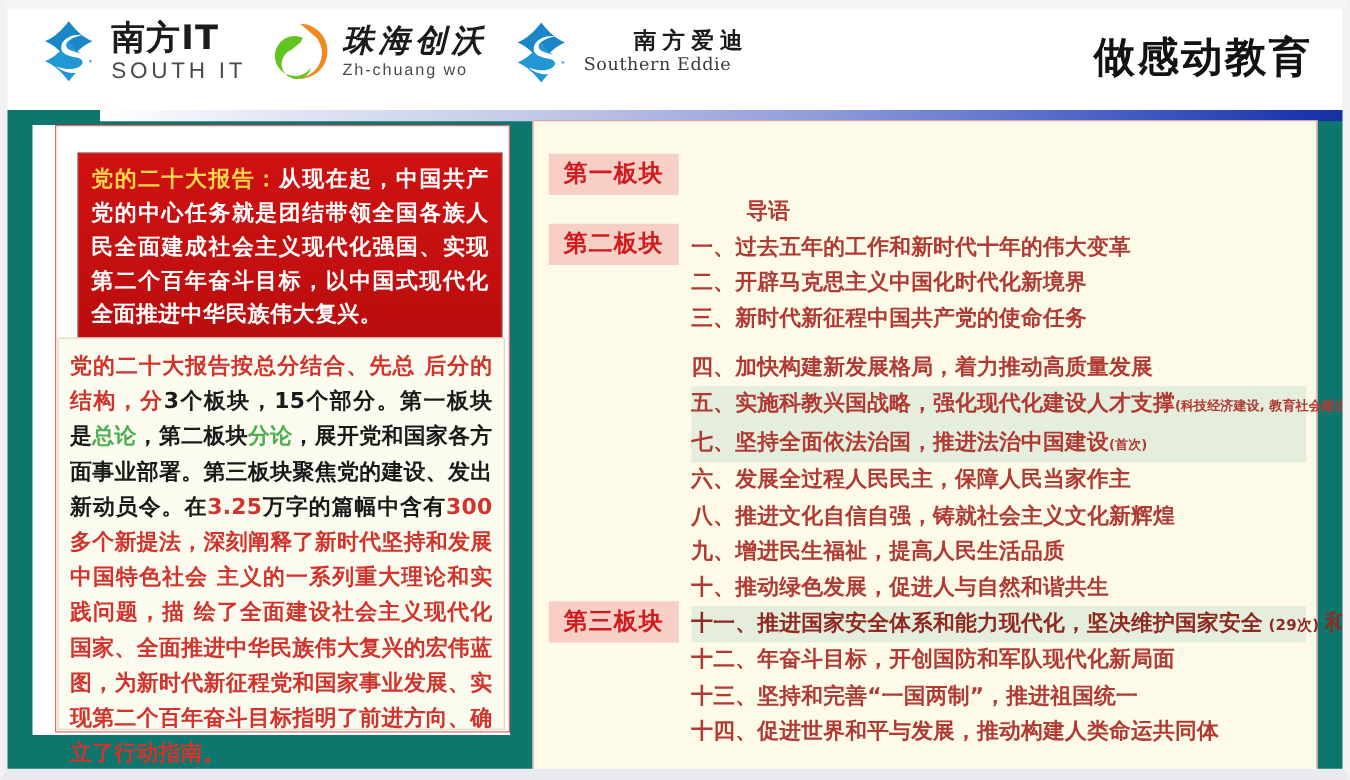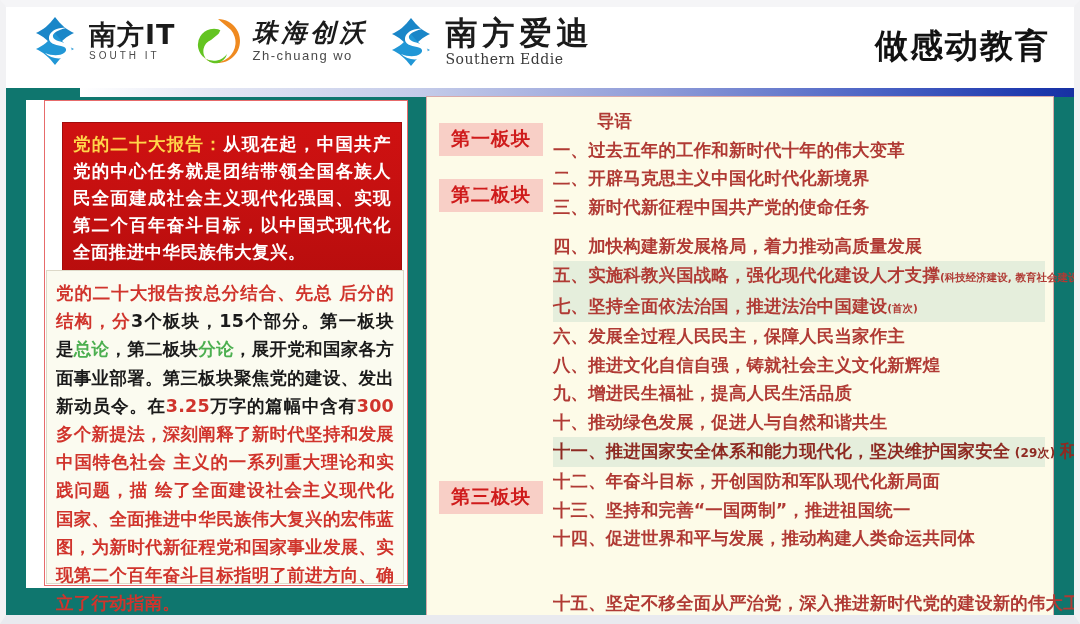--- a/index.html
+++ b/index.html
@@ -41,24 +41,24 @@
   .logo-txt{display:flex;flex-direction:column;line-height:1;}
   .cn{
     font-family:"DejaVu Sans","Liberation Sans",sans-serif;
     font-weight:bold;letter-spacing:1px;color:#1b1b1b;
   }
   .en{
     font-family:"Liberation Sans",sans-serif;
     color:#3b3b3b;letter-spacing:1.5px;
   }
   .l1 .cn{font-size:27px;}
-  .l1 .en{font-size:10px;margin-top:3px;letter-spacing:3px;color:#4a4a4a;}
+  .l1 .en{font-size:18px;margin-top:3px;letter-spacing:3px;color:#4a4a4a;}
   .l2 .cn{font-size:25px;letter-spacing:4px;font-style:italic;}
   .l2 .en{font-size:13px;margin-top:4px;letter-spacing:1.5px;color:#4a4a4a;}
-  .l3 .cn{font-size:32px;letter-spacing:5px;}
+  .l3 .cn{font-size:18px;letter-spacing:5px;margin-left:40px;}
   .l3 .en{font-size:14px;margin-top:3px;letter-spacing:0.5px;color:#3a3a3a;
           font-family:"DejaVu Serif","Liberation Serif",serif;}
 
   #header-title{
     position:absolute;right:30px;top:18px;
     font-size:33px;font-weight:bold;color:#121212;
     letter-spacing:2px;
     font-family:"DejaVu Sans","Liberation Sans",sans-serif;
     text-align:right;
   }
@@ -135,21 +135,21 @@
     position:absolute;left:126px;top:10px;width:492px;
   }
   .li{
     font-size:17.4px;
     line-height:28.6px;
     color:#b03a34;
     font-weight:bold;
     white-space:nowrap;
     letter-spacing:0.2px;
   }
-  .li.center-head{padding-left:44px;}
+  .li.center-head{padding-left:44px;margin-top:48px;}
   .li.hl{background:#e5eedc;}
   .li.strong{color:#8e2a22;}
   .li .note{
     font-size:10.5px;font-weight:bold;letter-spacing:0;
   }
   .li .note-sp{font-size:12px;font-weight:bold;}
   .li.spacer{height:11px;line-height:11px;}
   .li.gap{height:18px;line-height:18px;}
   .li.indent{padding-left:48px;}
 </style>

